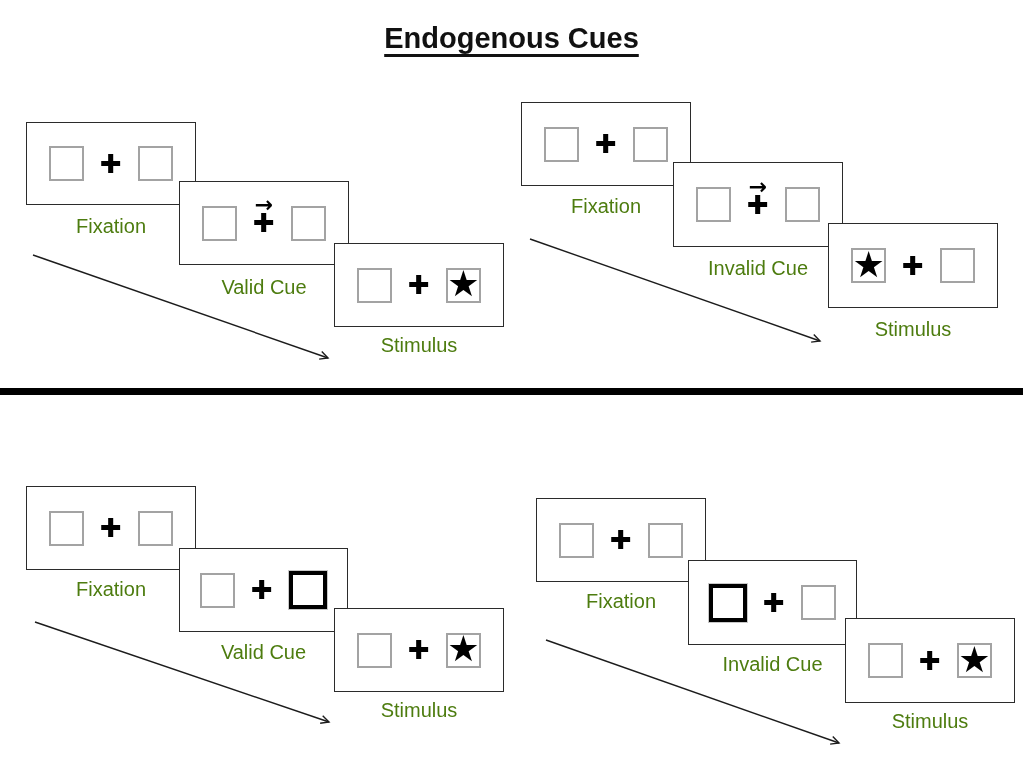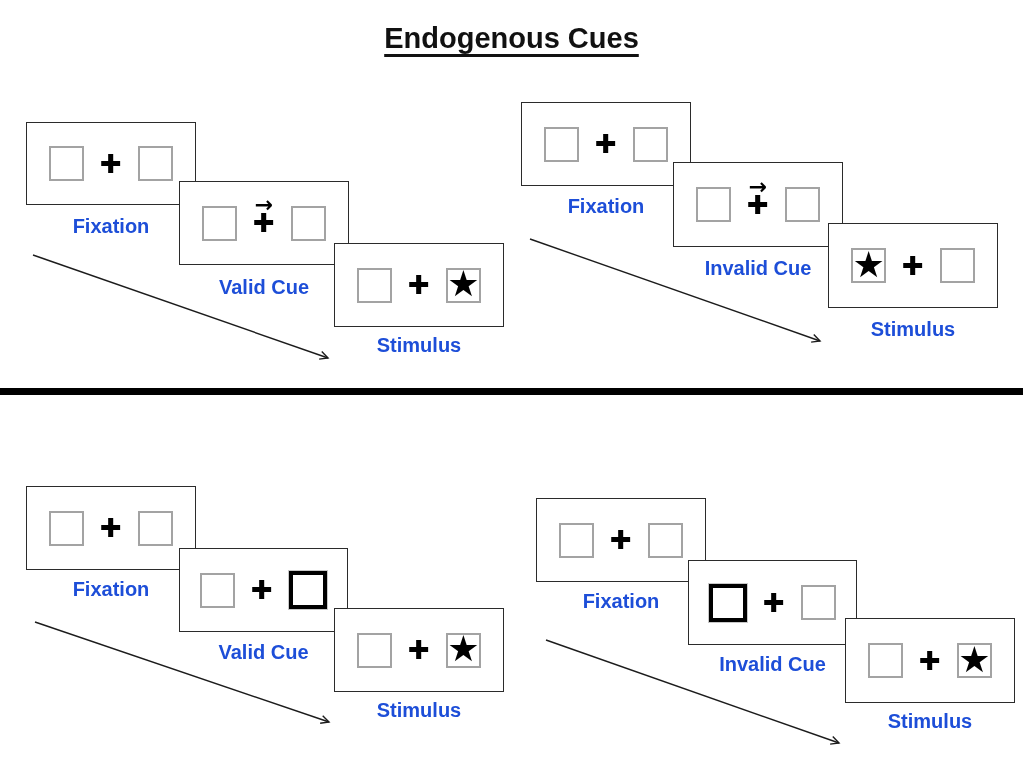--- a/index.html
+++ b/index.html
@@ -60,21 +60,21 @@
     white-space: nowrap;
   }
   .star {
     font-size: 36px; line-height: 1; color: #000;
     font-family: "DejaVu Sans", sans-serif;
     transform: translateY(-1px);
   }
   .plabel {
     position: absolute; z-index: 1;
     text-align: center;
-    font-size: 20px; font-weight: bold; color: #1d4ed8;
+    font-size: 20px; font-weight: normal; color: #4d7c0f;
     white-space: nowrap;
   }
 </style>
 </head>
 <body>
 
 <div class="stage">
 
   <svg class="arrows" width="1023" height="767" viewBox="0 0 1023 767">
     <defs>

